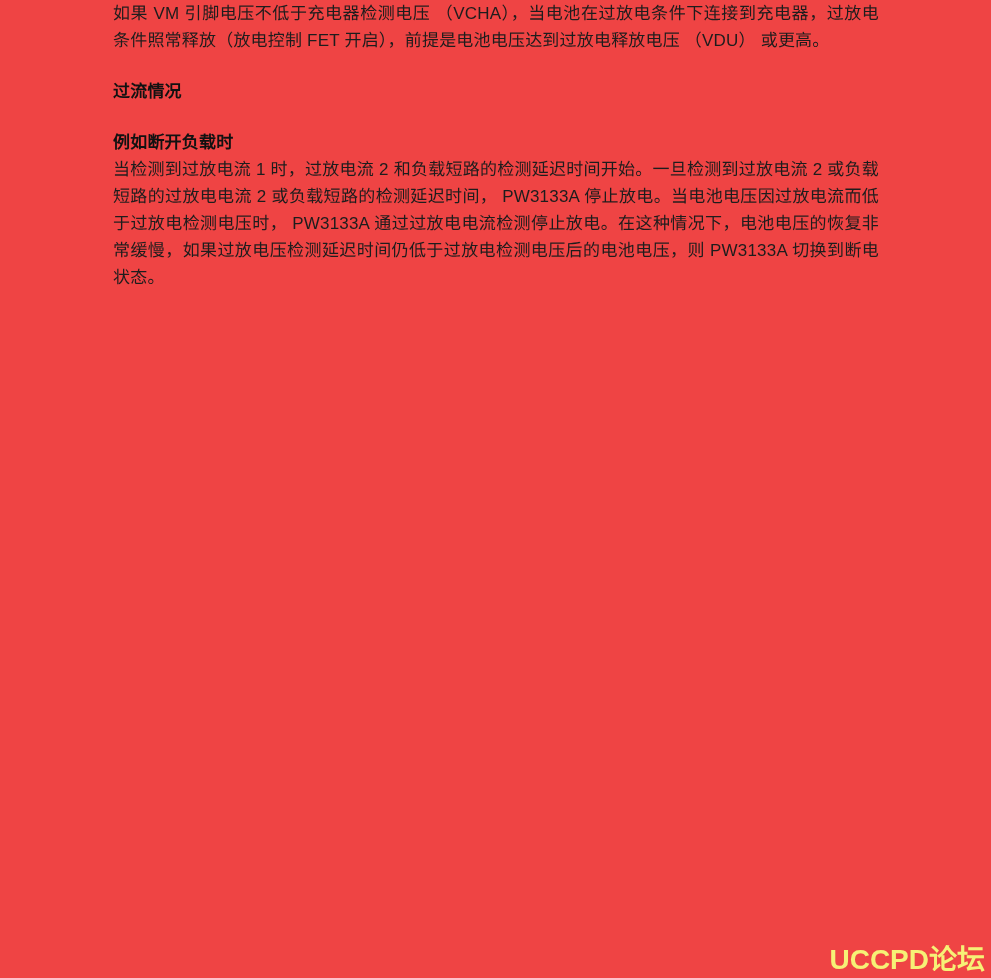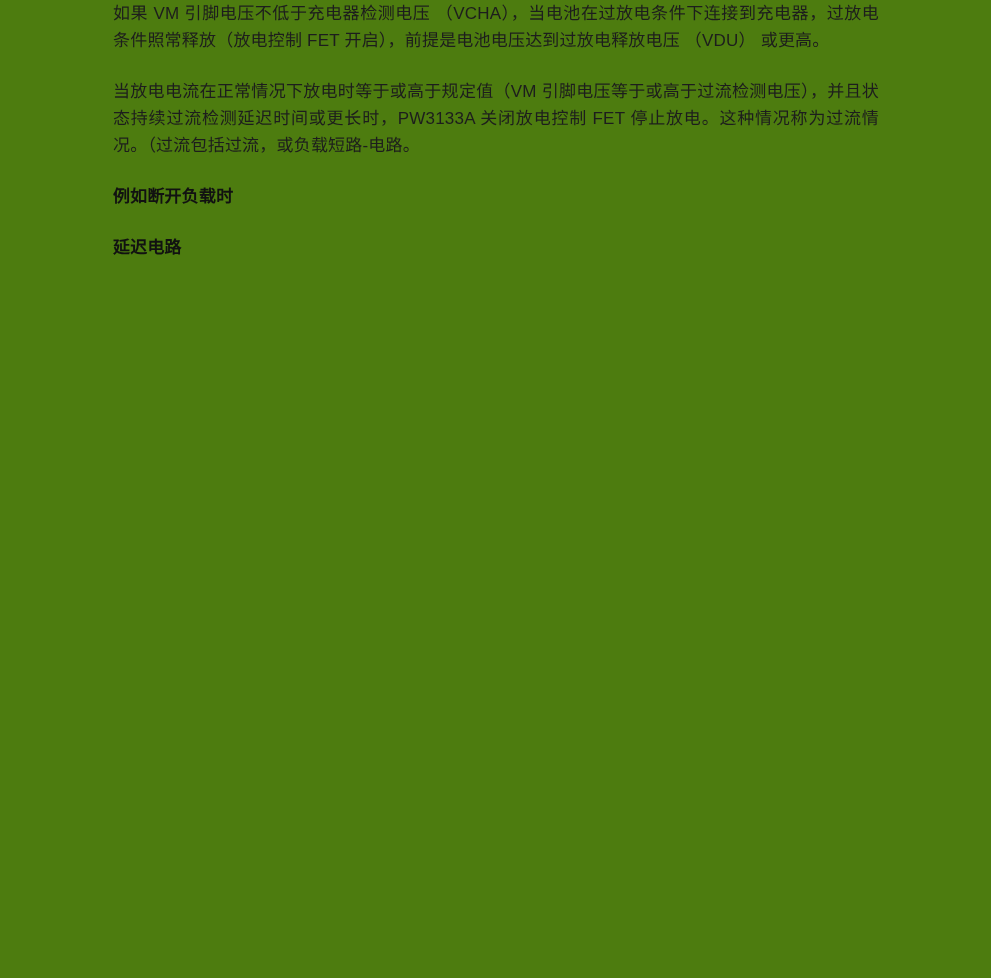--- a/index.html
+++ b/index.html
@@ -10,21 +10,21 @@
   body {
     width: 991px;
     height: 978px;
     position: relative;
     overflow: hidden;
     font-family: "Liberation Sans", "DejaVu Sans", sans-serif;
   }
   .page {
     position: absolute;
     inset: 0;
-    background: #4d7c0f;
+    background: #ef4444;
   }
   .content {
     position: absolute;
     left: 113px;
     top: 0;
     width: 766px;
     color: #1d1d1d;
     font-size: 17px;
     line-height: 27px;
     text-align: justify;
@@ -60,22 +60,23 @@
   }
 </style>
 </head>
 <body>
 
 <div class="page">
   <div class="content">
 
     <p>如果 VM 引脚电压不低于充电器检测电压 （VCHA），当电池在过放电条件下连接到充电器，过放电条件照常释放（放电控制 FET 开启），前提是电池电压达到过放电释放电压 （VDU） 或更高。</p>
 
-    <p>当放电电流在正常情况下放电时等于或高于规定值（VM 引脚电压等于或高于过流检测电压），并且状态持续过流检测延迟时间或更长时，PW3133A 关闭放电控制 FET 停止放电。这种情况称为过流情况。（过流包括过流，或负载短路-电路。</p>
+    <h2>过流情况</h2>
 
     <h2>例如断开负载时</h2>
 
 
-    <h2>延迟电路</h2>
+    <p>当检测到过放电流 1 时，过放电流 2 和负载短路的检测延迟时间开始。一旦检测到过放电流 2 或负载短路的过放电电流 2 或负载短路的检测延迟时间， PW3133A 停止放电。当电池电压因过放电流而低于过放电检测电压时， PW3133A 通过过放电电流检测停止放电。在这种情况下，电池电压的恢复非常缓慢，如果过放电压检测延迟时间仍低于过放电检测电压后的电池电压，则 PW3133A 切换到断电状态。</p>
 
   </div>
 
+  <div class="watermark">UCCPD论坛</div>
 </div>
 
 </body></html>

